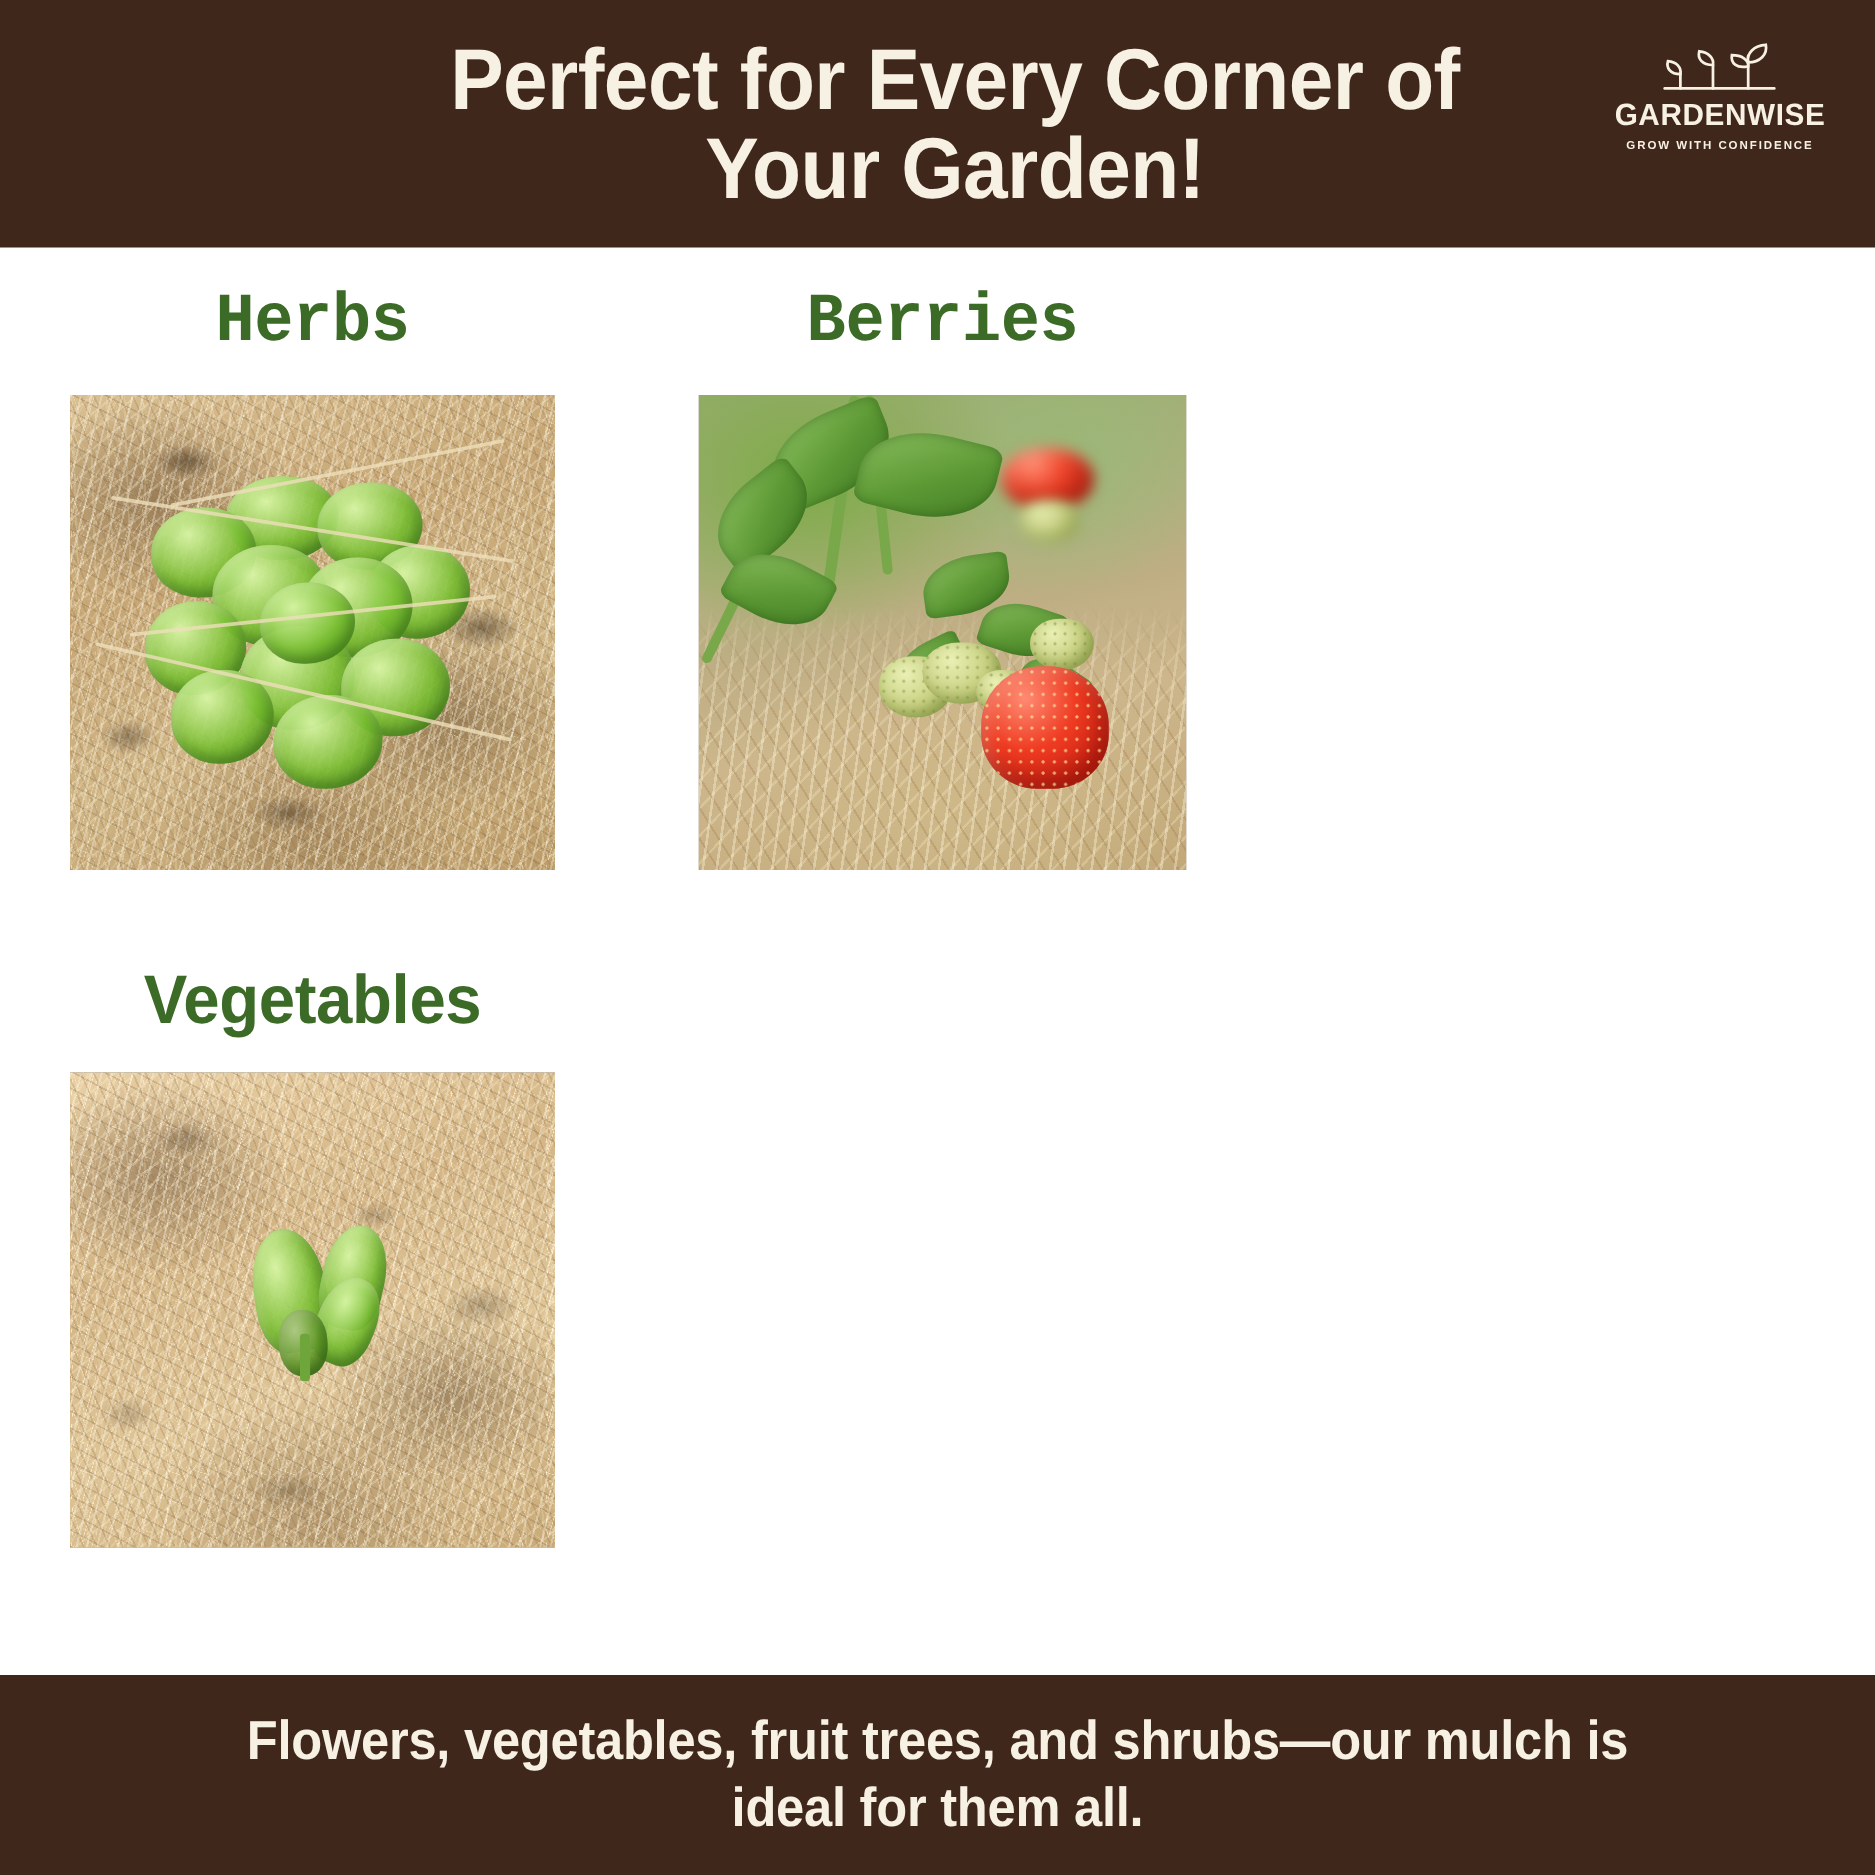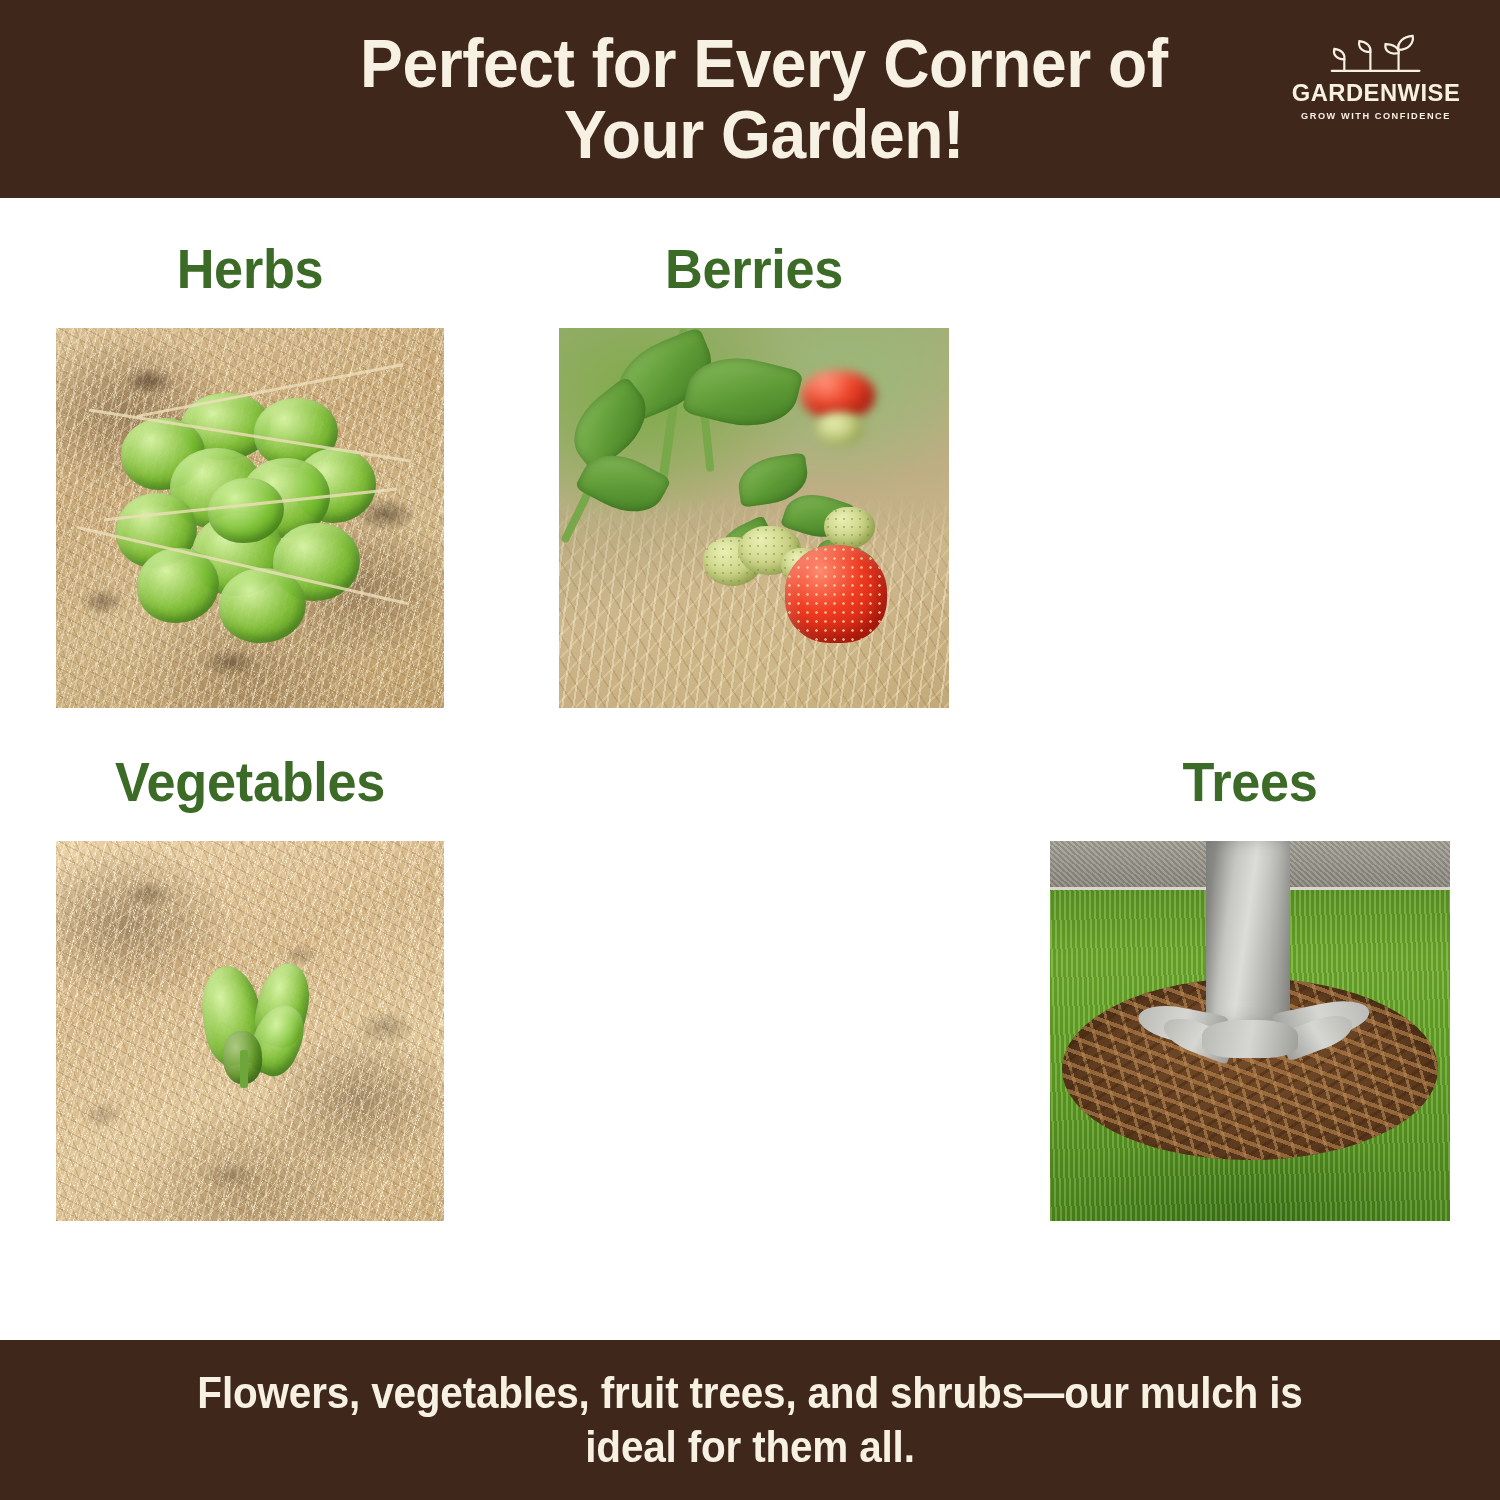--- a/index.html
+++ b/index.html
@@ -56,22 +56,22 @@
   
   .grid {
     position:absolute;
     left:0; top:198px;
     width:1500px; height:1142px;
   }
   .cell { position:absolute; width:400px; }
   .cell-c0 { left:50px; }
   .cell-c1 { left:554px; }
   .cell-c2 { left:1050px; }
-  .cell-r0 { top:12px; }
-  .cell-r1 { top:525px; }
+  .cell-r0 { top:0px;font-family:Liberation Mono, monospace; }
+  .cell-r1 { top:542px; }
 
   .cat-label {
     height:118px;
     display:flex; align-items:center; justify-content:center;
     color:#3B6B27;
     font-size:55px;
     font-weight:bold;
     letter-spacing:-0.3px;
     transform:scaleX(0.95);
   }
@@ -438,36 +438,20 @@
         <div class="leaf" style="position:absolute;left:38%;top:33%;width:15%;height:26%;border-radius:52% 52% 38% 38%;transform:rotate(-9deg);"></div>
         <div class="leaf" style="position:absolute;left:52%;top:32%;width:13%;height:22%;border-radius:52% 52% 38% 38%;transform:rotate(12deg);"></div>
         <div class="leaf" style="position:absolute;left:51%;top:43%;width:12%;height:19%;border-radius:48% 48% 40% 40%;transform:rotate(22deg);"></div>
         <div class="leaf" style="position:absolute;left:43%;top:50%;width:10%;height:14%;border-radius:46%;transform:rotate(-4deg);filter:brightness(.82);"></div>
         <div style="position:absolute;left:47.5%;top:55%;width:2%;height:10%;background:#6ea63c;border-radius:3px;"></div>
       </div>
     </div>
   </div>
 
 
-  <div class="cell cell-c2 cell-r1">
-    <div class="cat-label">Trees</div>
-    <div class="photo">
-      <div class="layer tree-bg"></div>
-      <div class="tree-wall"></div>
-      <div class="tree-wall-base"></div>
-      <div class="tree-lawn"></div>
-      <div class="mulch-ring" style="left:3%;top:36%;width:94%;height:48%;"></div>
-      <div class="tree-trunk" style="left:39%;top:-1%;width:21%;height:50%;border-radius:3px;"></div>
-      <div class="tree-root" style="left:22%;top:44%;width:22%;height:9%;transform:rotate(11deg);"></div>
-      <div class="tree-root" style="left:28%;top:48%;width:18%;height:8%;transform:rotate(21deg);"></div>
-      <div class="tree-root" style="left:56%;top:43%;width:24%;height:9%;transform:rotate(-12deg) scaleX(-1);"></div>
-      <div class="tree-root" style="left:58%;top:47%;width:18%;height:8%;transform:rotate(-20deg) scaleX(-1);"></div>
-      <div class="tree-root" style="left:38%;top:47%;width:24%;height:10%;border-radius:40% 40% 34% 34%;"></div>
-    </div>
-  </div>
 
 </div>
 
 <div class="footer-band">
   <div class="footer-text">
     <div>Flowers, vegetables, fruit trees, and shrubs—our mulch is</div>
     <div>ideal for them all.</div>
   </div>
 </div>
 

